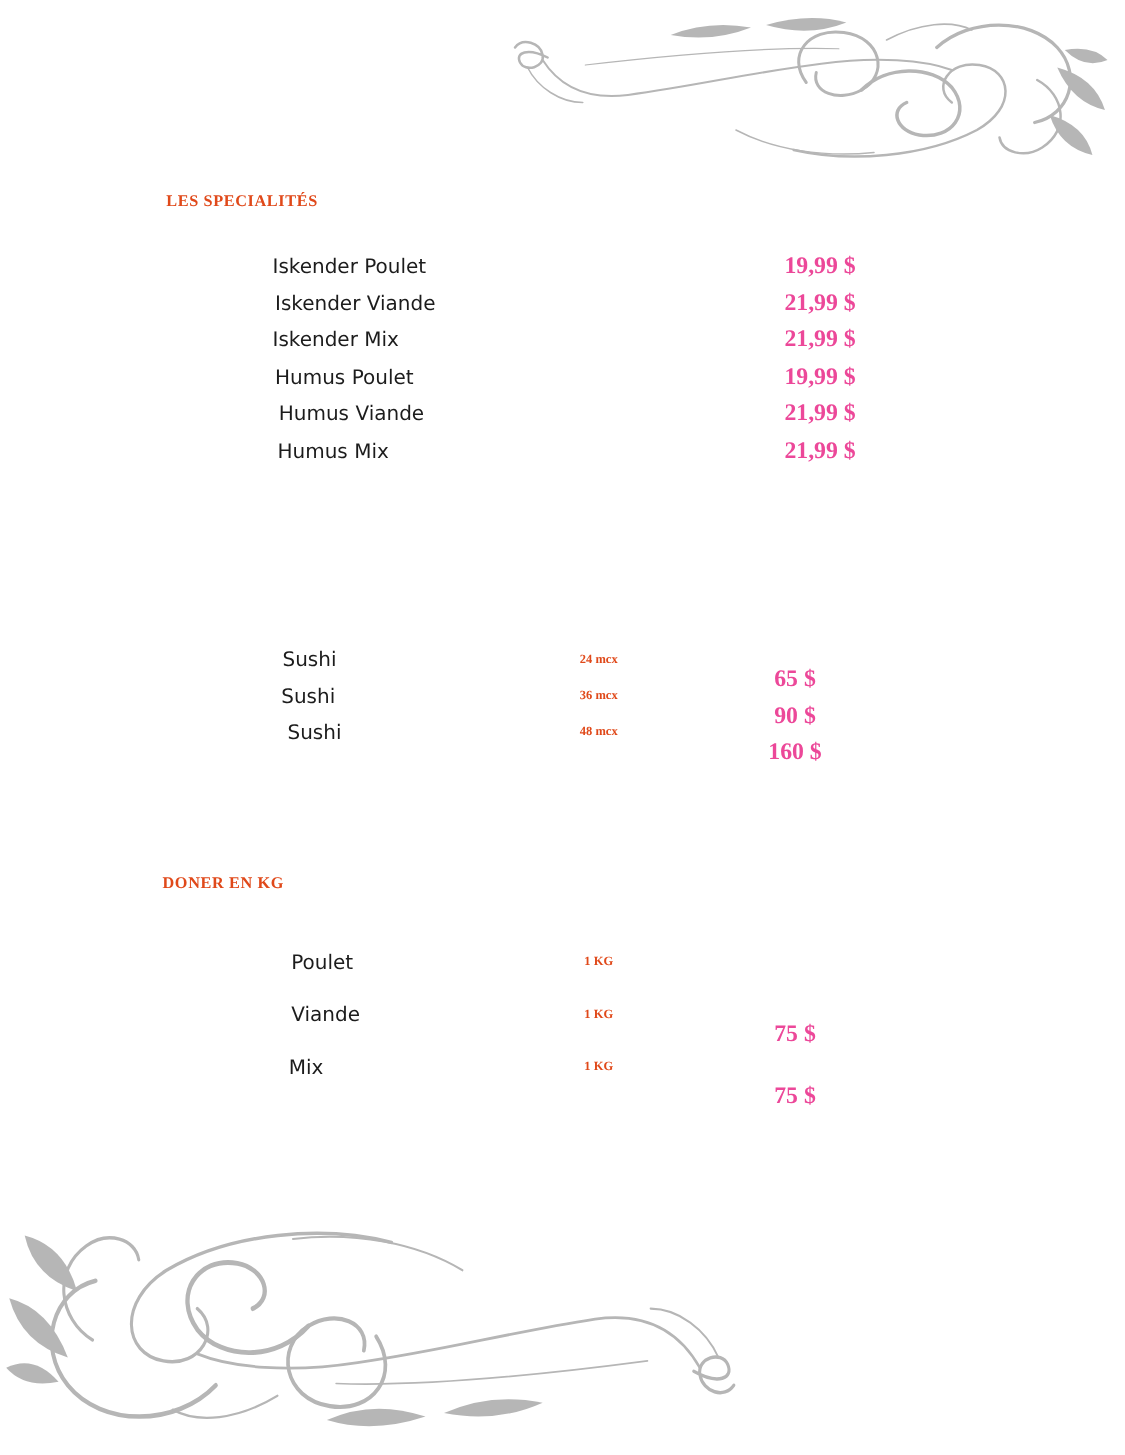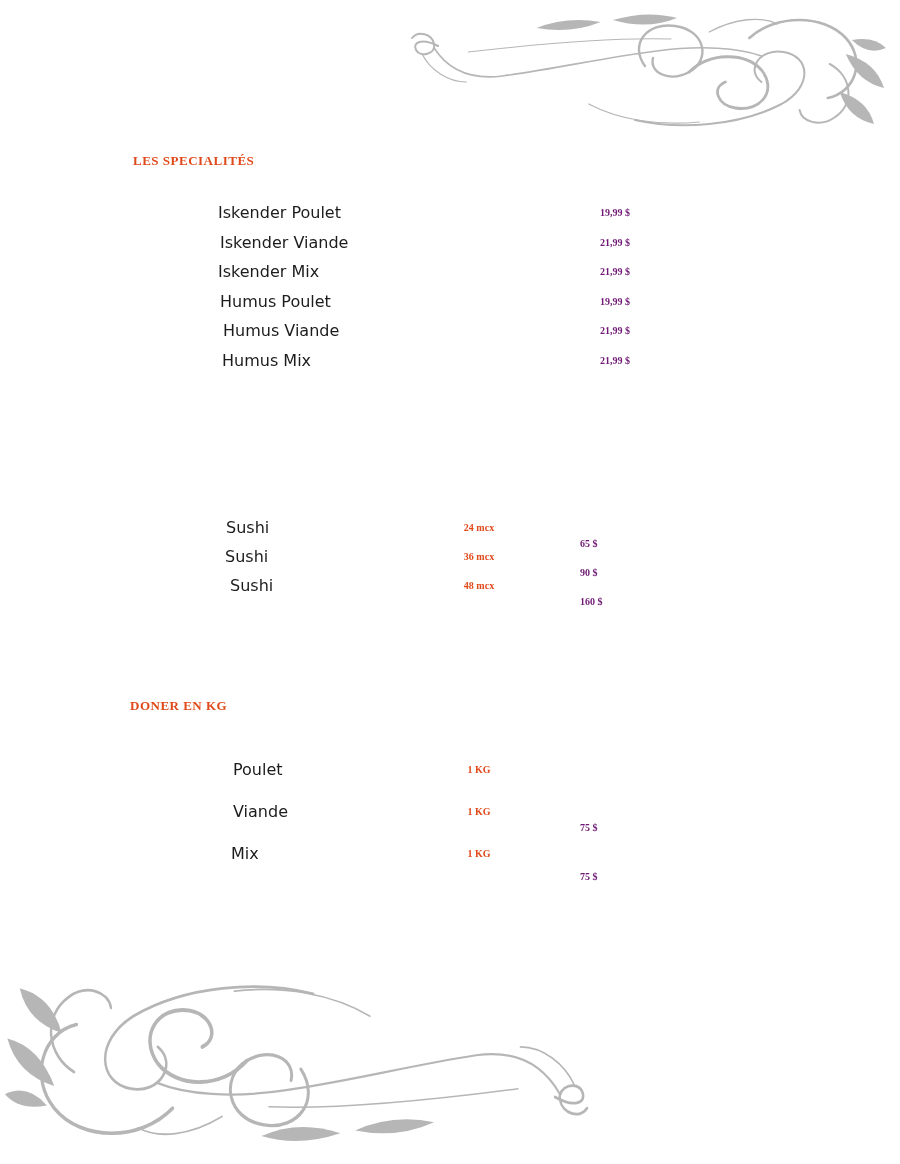--- a/index.html
+++ b/index.html
@@ -26,22 +26,22 @@
   #rows3{top:749px;text-decoration:underline;}
   .row{position:relative;}
   #rows1 .row{height:29.5px;line-height:29.5px;}
   #rows2 .row{height:29px;line-height:29px;}
   #rows3 .row{height:41.8px;line-height:41.8px;}
 
   .nm{position:absolute;left:181px;top:0;font-size:16px;color:#1c1c1c;white-space:nowrap;margin-left:37px;}
   .qty{position:absolute;left:440px;top:0;width:78px;text-align:center;
        font-family:"Liberation Serif",serif;font-weight:bold;font-size:10px;color:var(--accent);
        white-space:nowrap;}
-  .pr{position:absolute;top:0;width:112px;text-align:left;
-      font-family:"Liberation Serif",serif;font-weight:bold;font-size:10px;color:#701a75;
+  .pr{position:absolute;top:0;width:112px;text-align:center;
+      font-family:"Liberation Serif",serif;font-weight:bold;font-size:19px;color:#ec4899;
       white-space:nowrap;}
   #rows1 .pr{left:600px;}
   #rows2 .pr,#rows3 .pr{left:580px;margin-top:16px;}
 
   
   #rows1 .row:nth-child(2) .nm{left:183px;}
   #rows1 .row:nth-child(4) .nm{left:183px;}
   #rows1 .row:nth-child(5) .nm{left:186px;}
   #rows1 .row:nth-child(6) .nm{left:185px;}
   #rows2 .nm{left:189px;}

